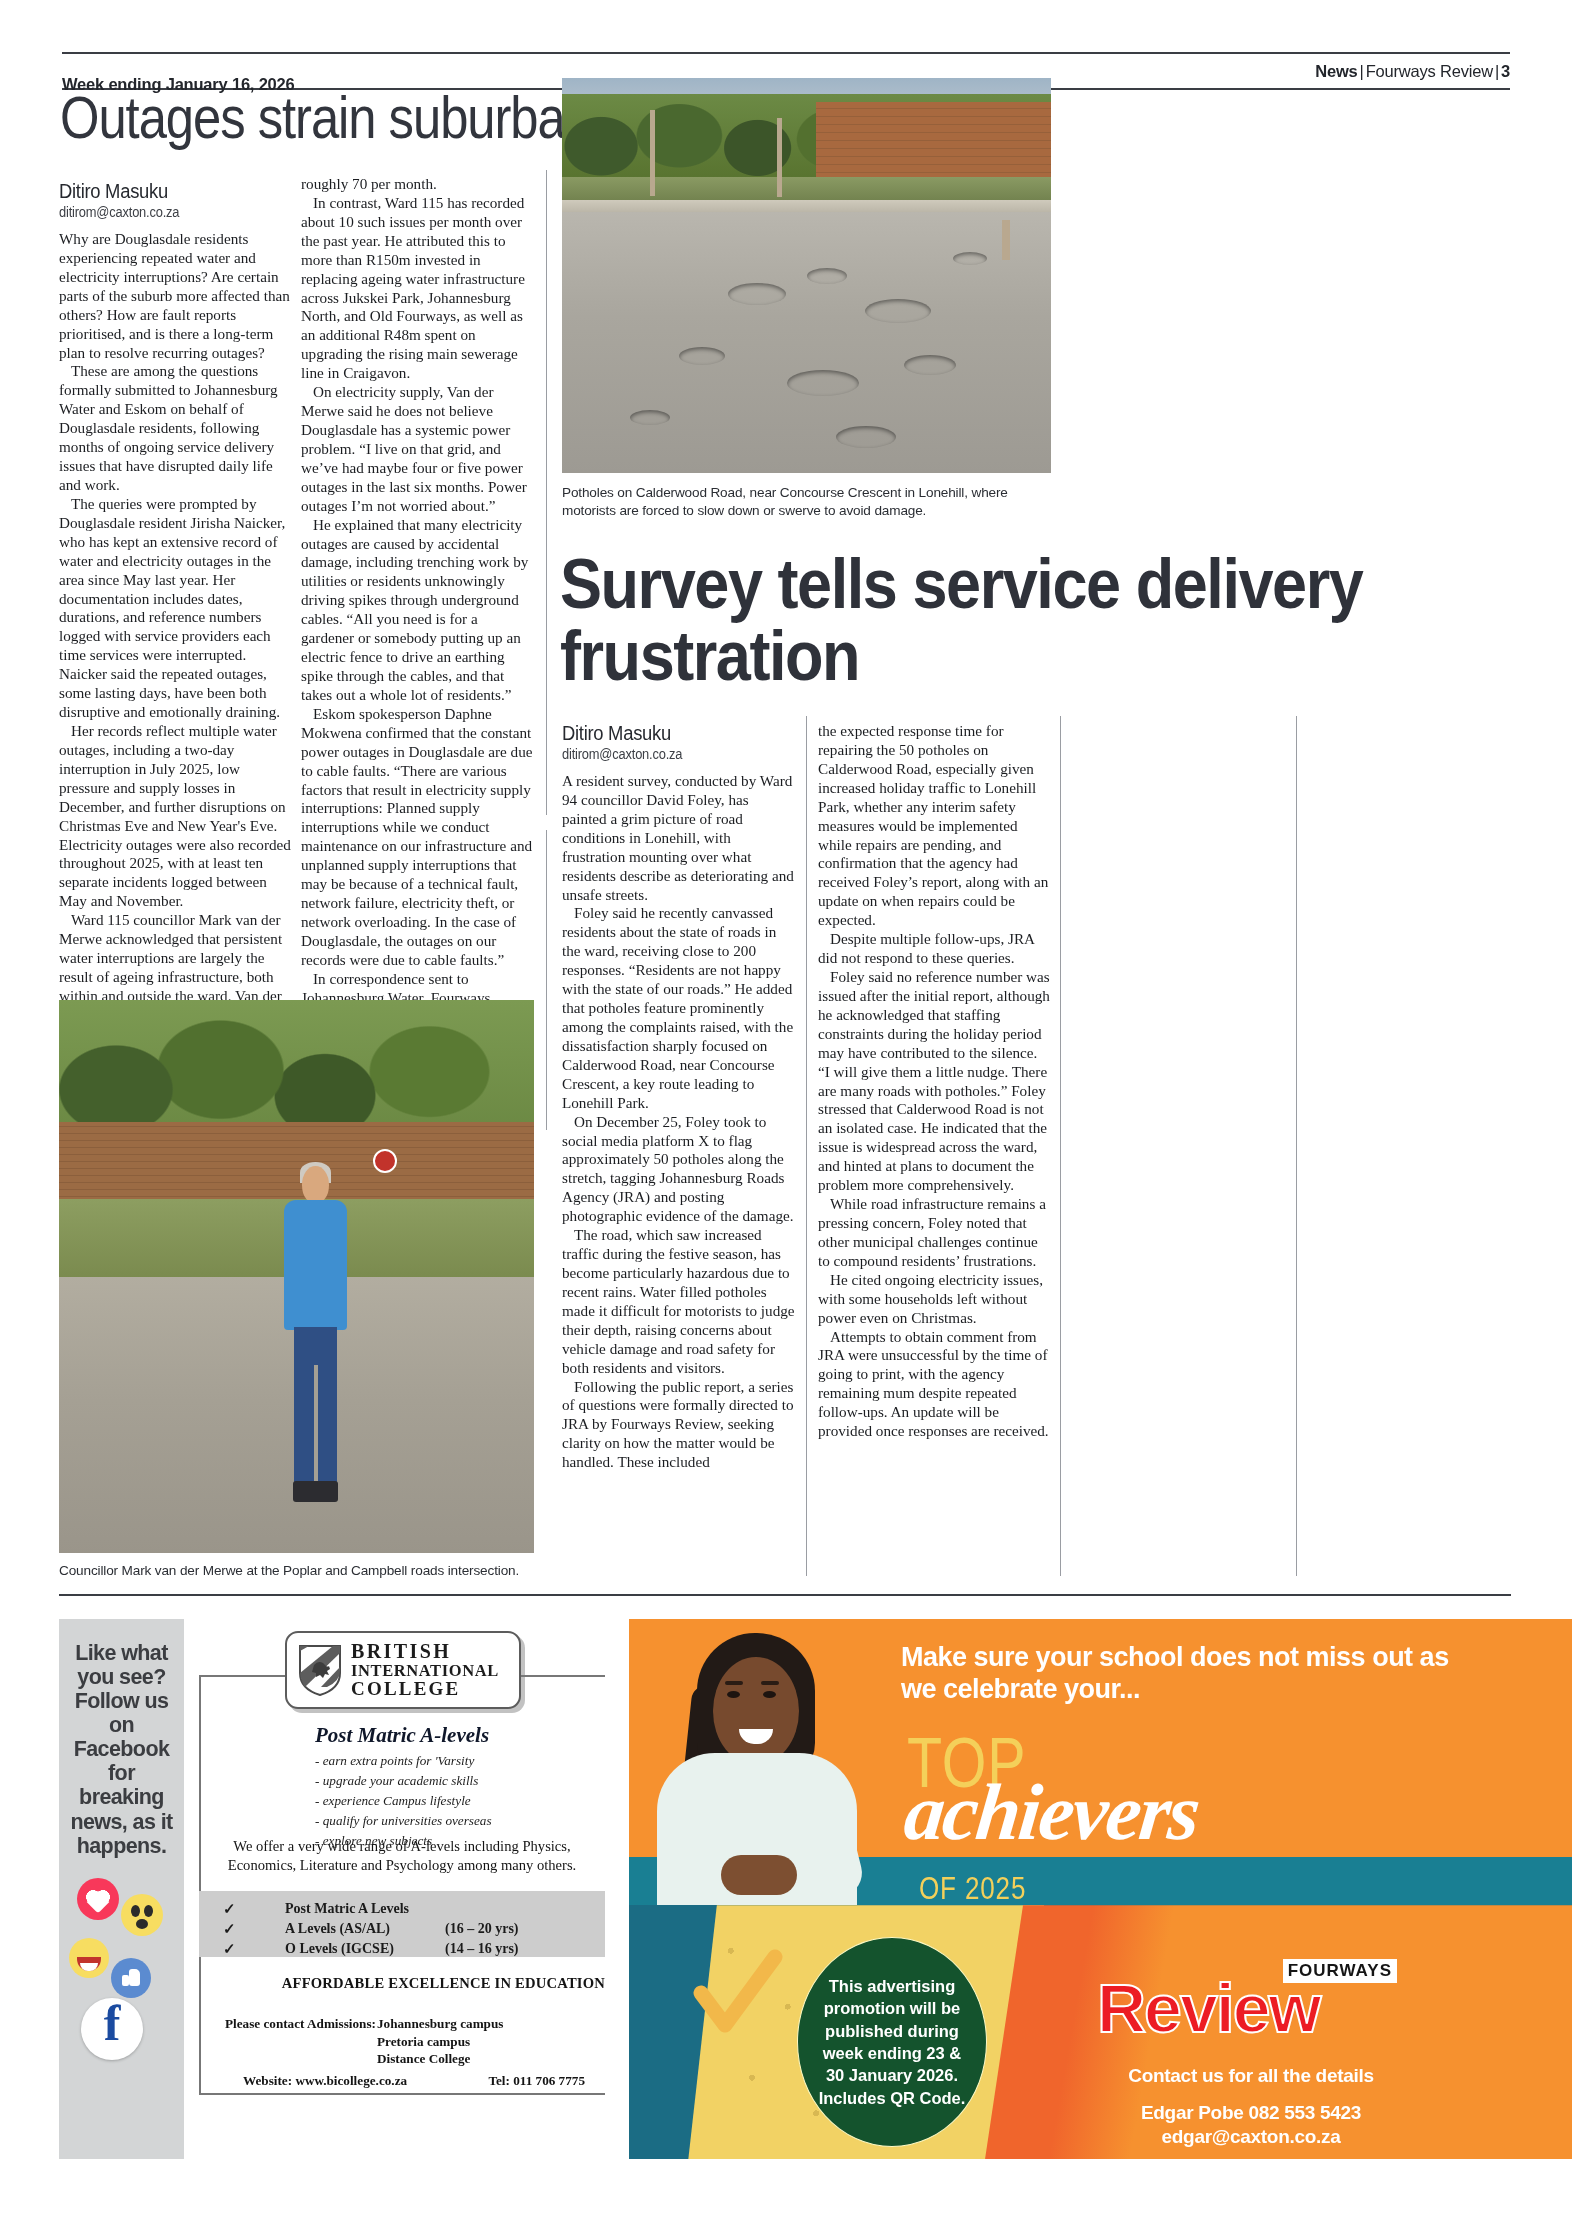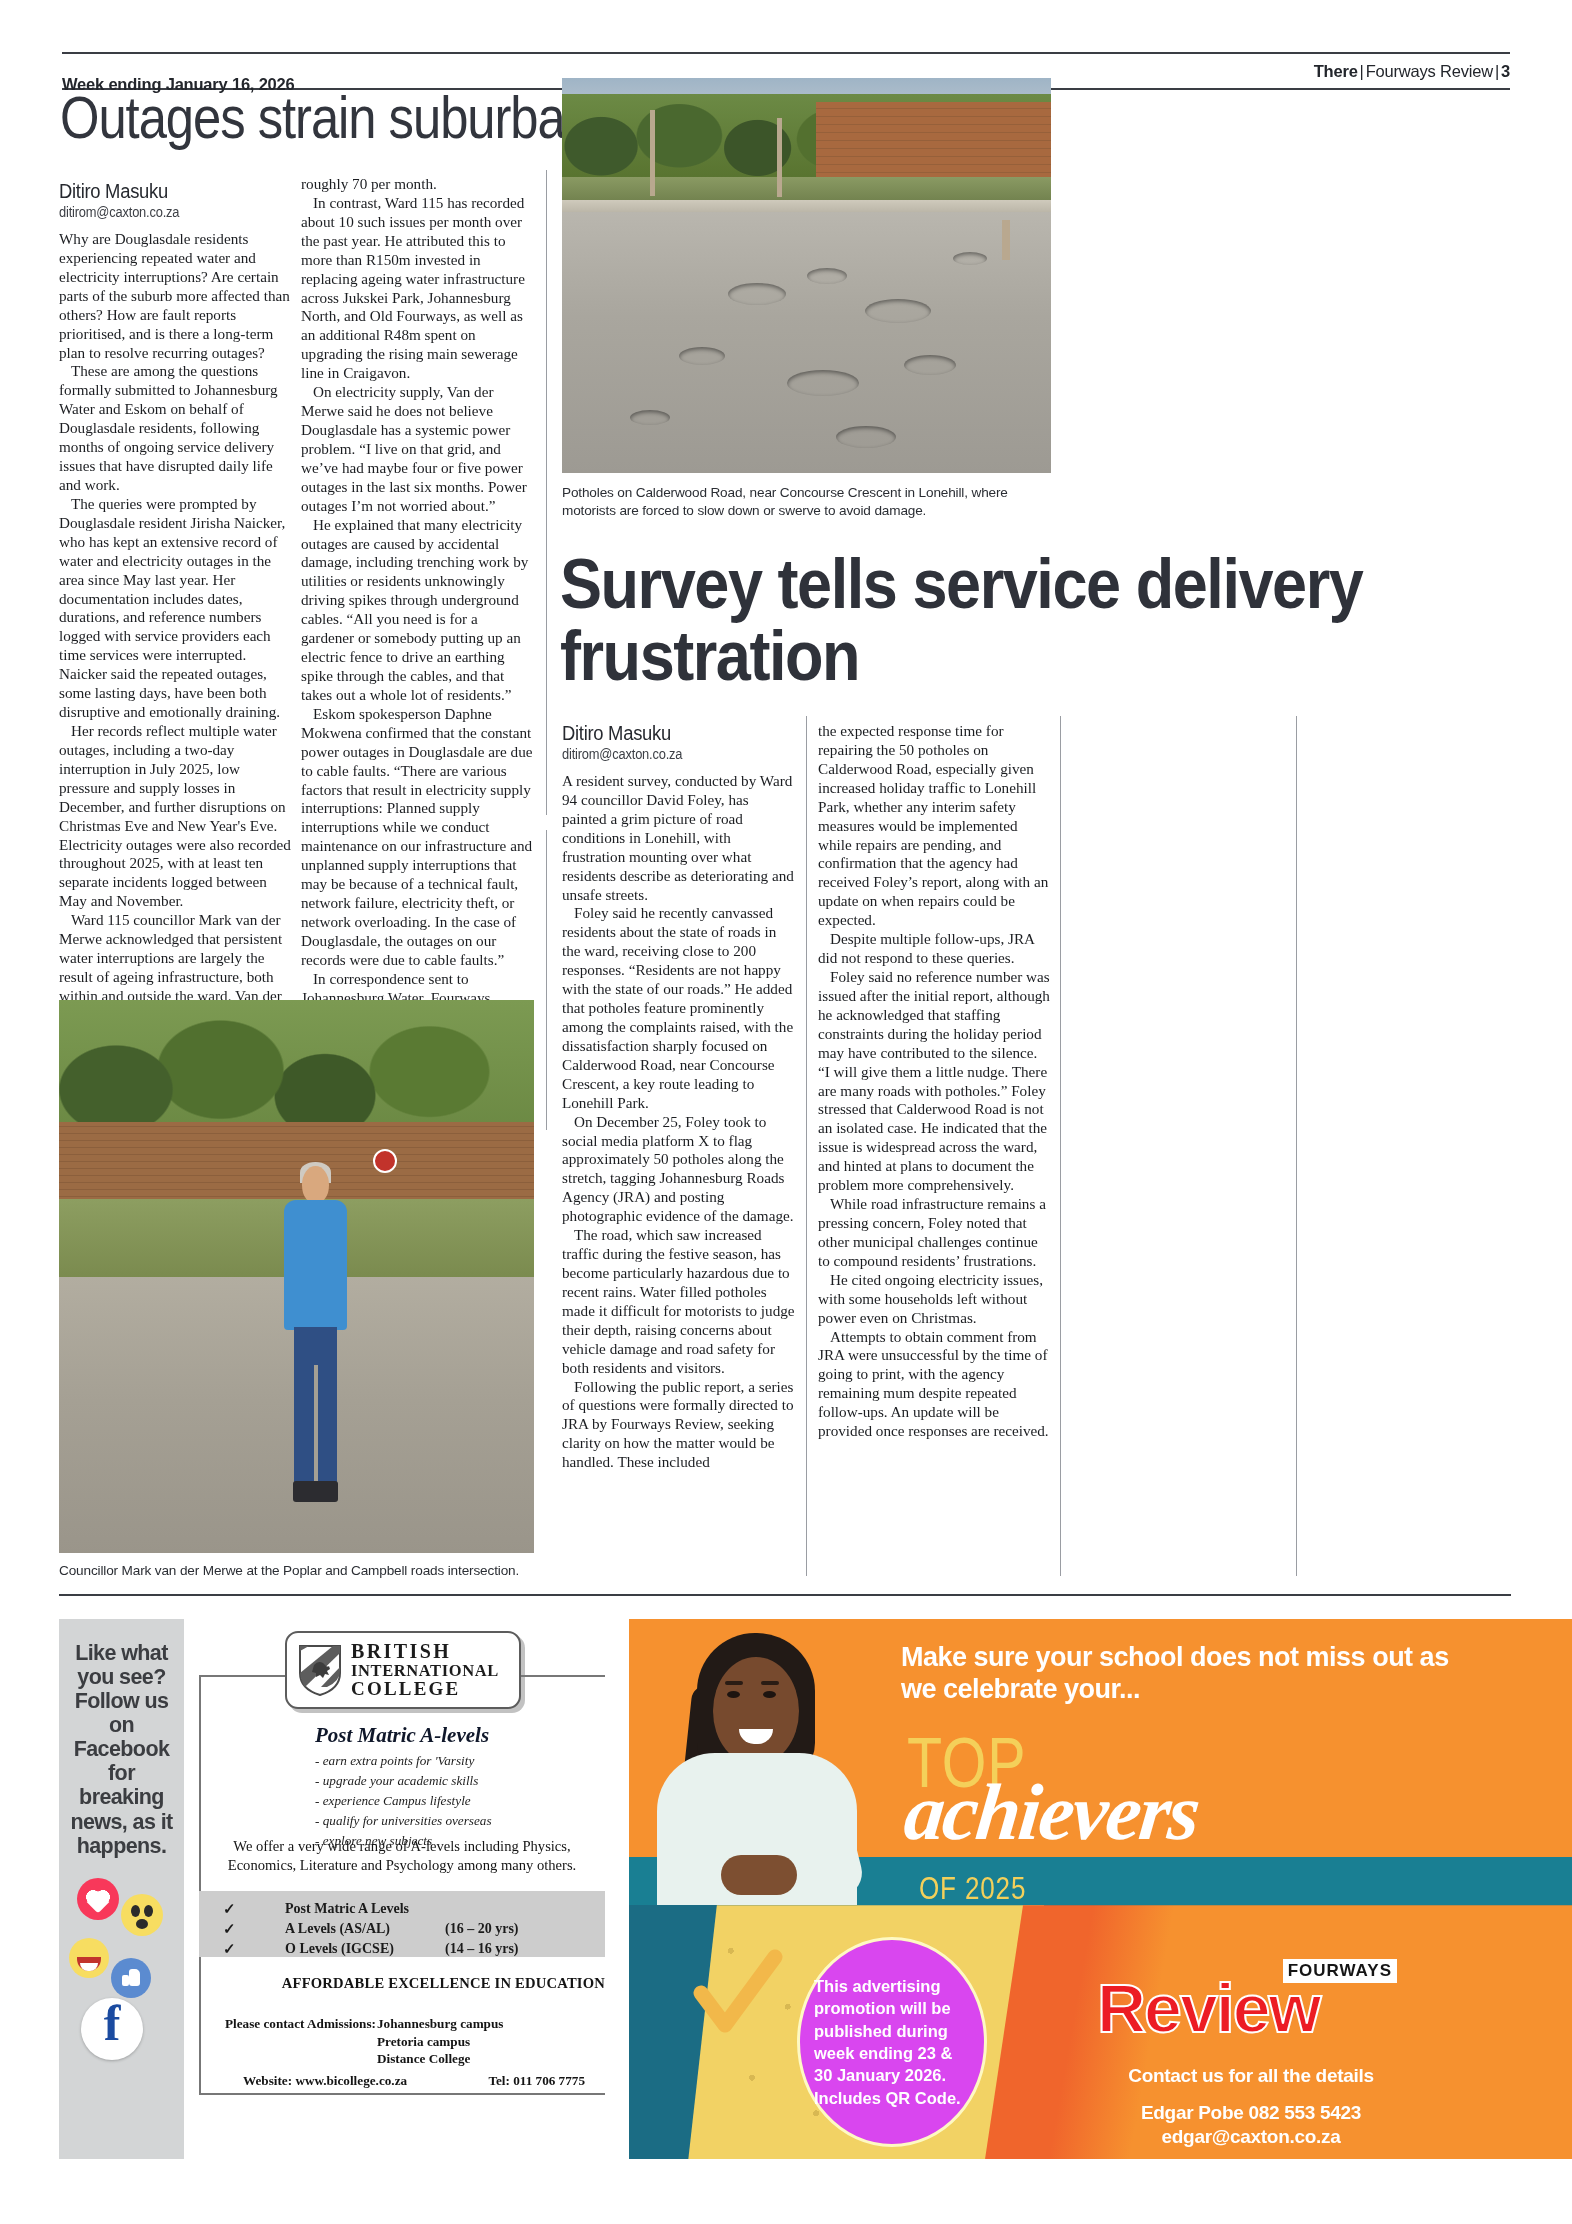--- a/index.html
+++ b/index.html
@@ -308,22 +308,22 @@
       radial-gradient(circle 3px at 28% 40%,#7a5a12 98%,transparent 100%),
       radial-gradient(circle 3px at 44% 22%,#7a5a12 98%,transparent 100%),
       radial-gradient(circle 3px at 18% 68%,#7a5a12 98%,transparent 100%),
       radial-gradient(circle 3px at 36% 82%,#7a5a12 98%,transparent 100%);
   }
   .at-check{
     position:absolute;left:62px;top:330px;width:92px;height:92px;
   }
   .at-circle{
     position:absolute;left:168px;top:318px;width:190px;height:210px;
-    border-radius:50%;background:#d946ef;border:3px solid #fef9c3;
-    display:flex;align-items:center;justify-content:center;text-align:left;
+    border-radius:50%;background:#14532d;border:1px solid #fef9c3;
+    display:flex;align-items:center;justify-content:center;text-align:center;
     font-family:"Liberation Sans",sans-serif;font-weight:bold;
     font-size:16.5px;line-height:1.35;color:#fff;box-sizing:border-box;padding:0 14px;
   }
   .at-review{
     position:absolute;left:468px;top:340px;width:300px;height:86px;
   }
   .at-review .fw{
     position:absolute;right:0;top:0;background:#fff;color:#151515;
     font-family:"Liberation Sans",sans-serif;font-weight:bold;font-size:17px;
     letter-spacing:1px;padding:2px 5px;
@@ -346,21 +346,21 @@
   }
 </style>
 </head>
 <body>
 
 <div class="page">
 
   <div class="masthead">
     <div class="masthead-left">Week ending January 16, 2026</div>
     <div class="masthead-right">
-      <b>There</b><span class="sep">|</span><span>Fourways Review</span><span class="sep">|</span><b>3</b>
+      <b>News</b><span class="sep">|</span><span>Fourways Review</span><span class="sep">|</span><b>3</b>
     </div>
   </div>
 
   <div class="headline1">Outages strain suburban life</div>
 
   <div class="byline">
     <div class="name">Ditiro Masuku</div>
     <div class="mail">ditirom@caxton.co.za</div>
   </div>
 

